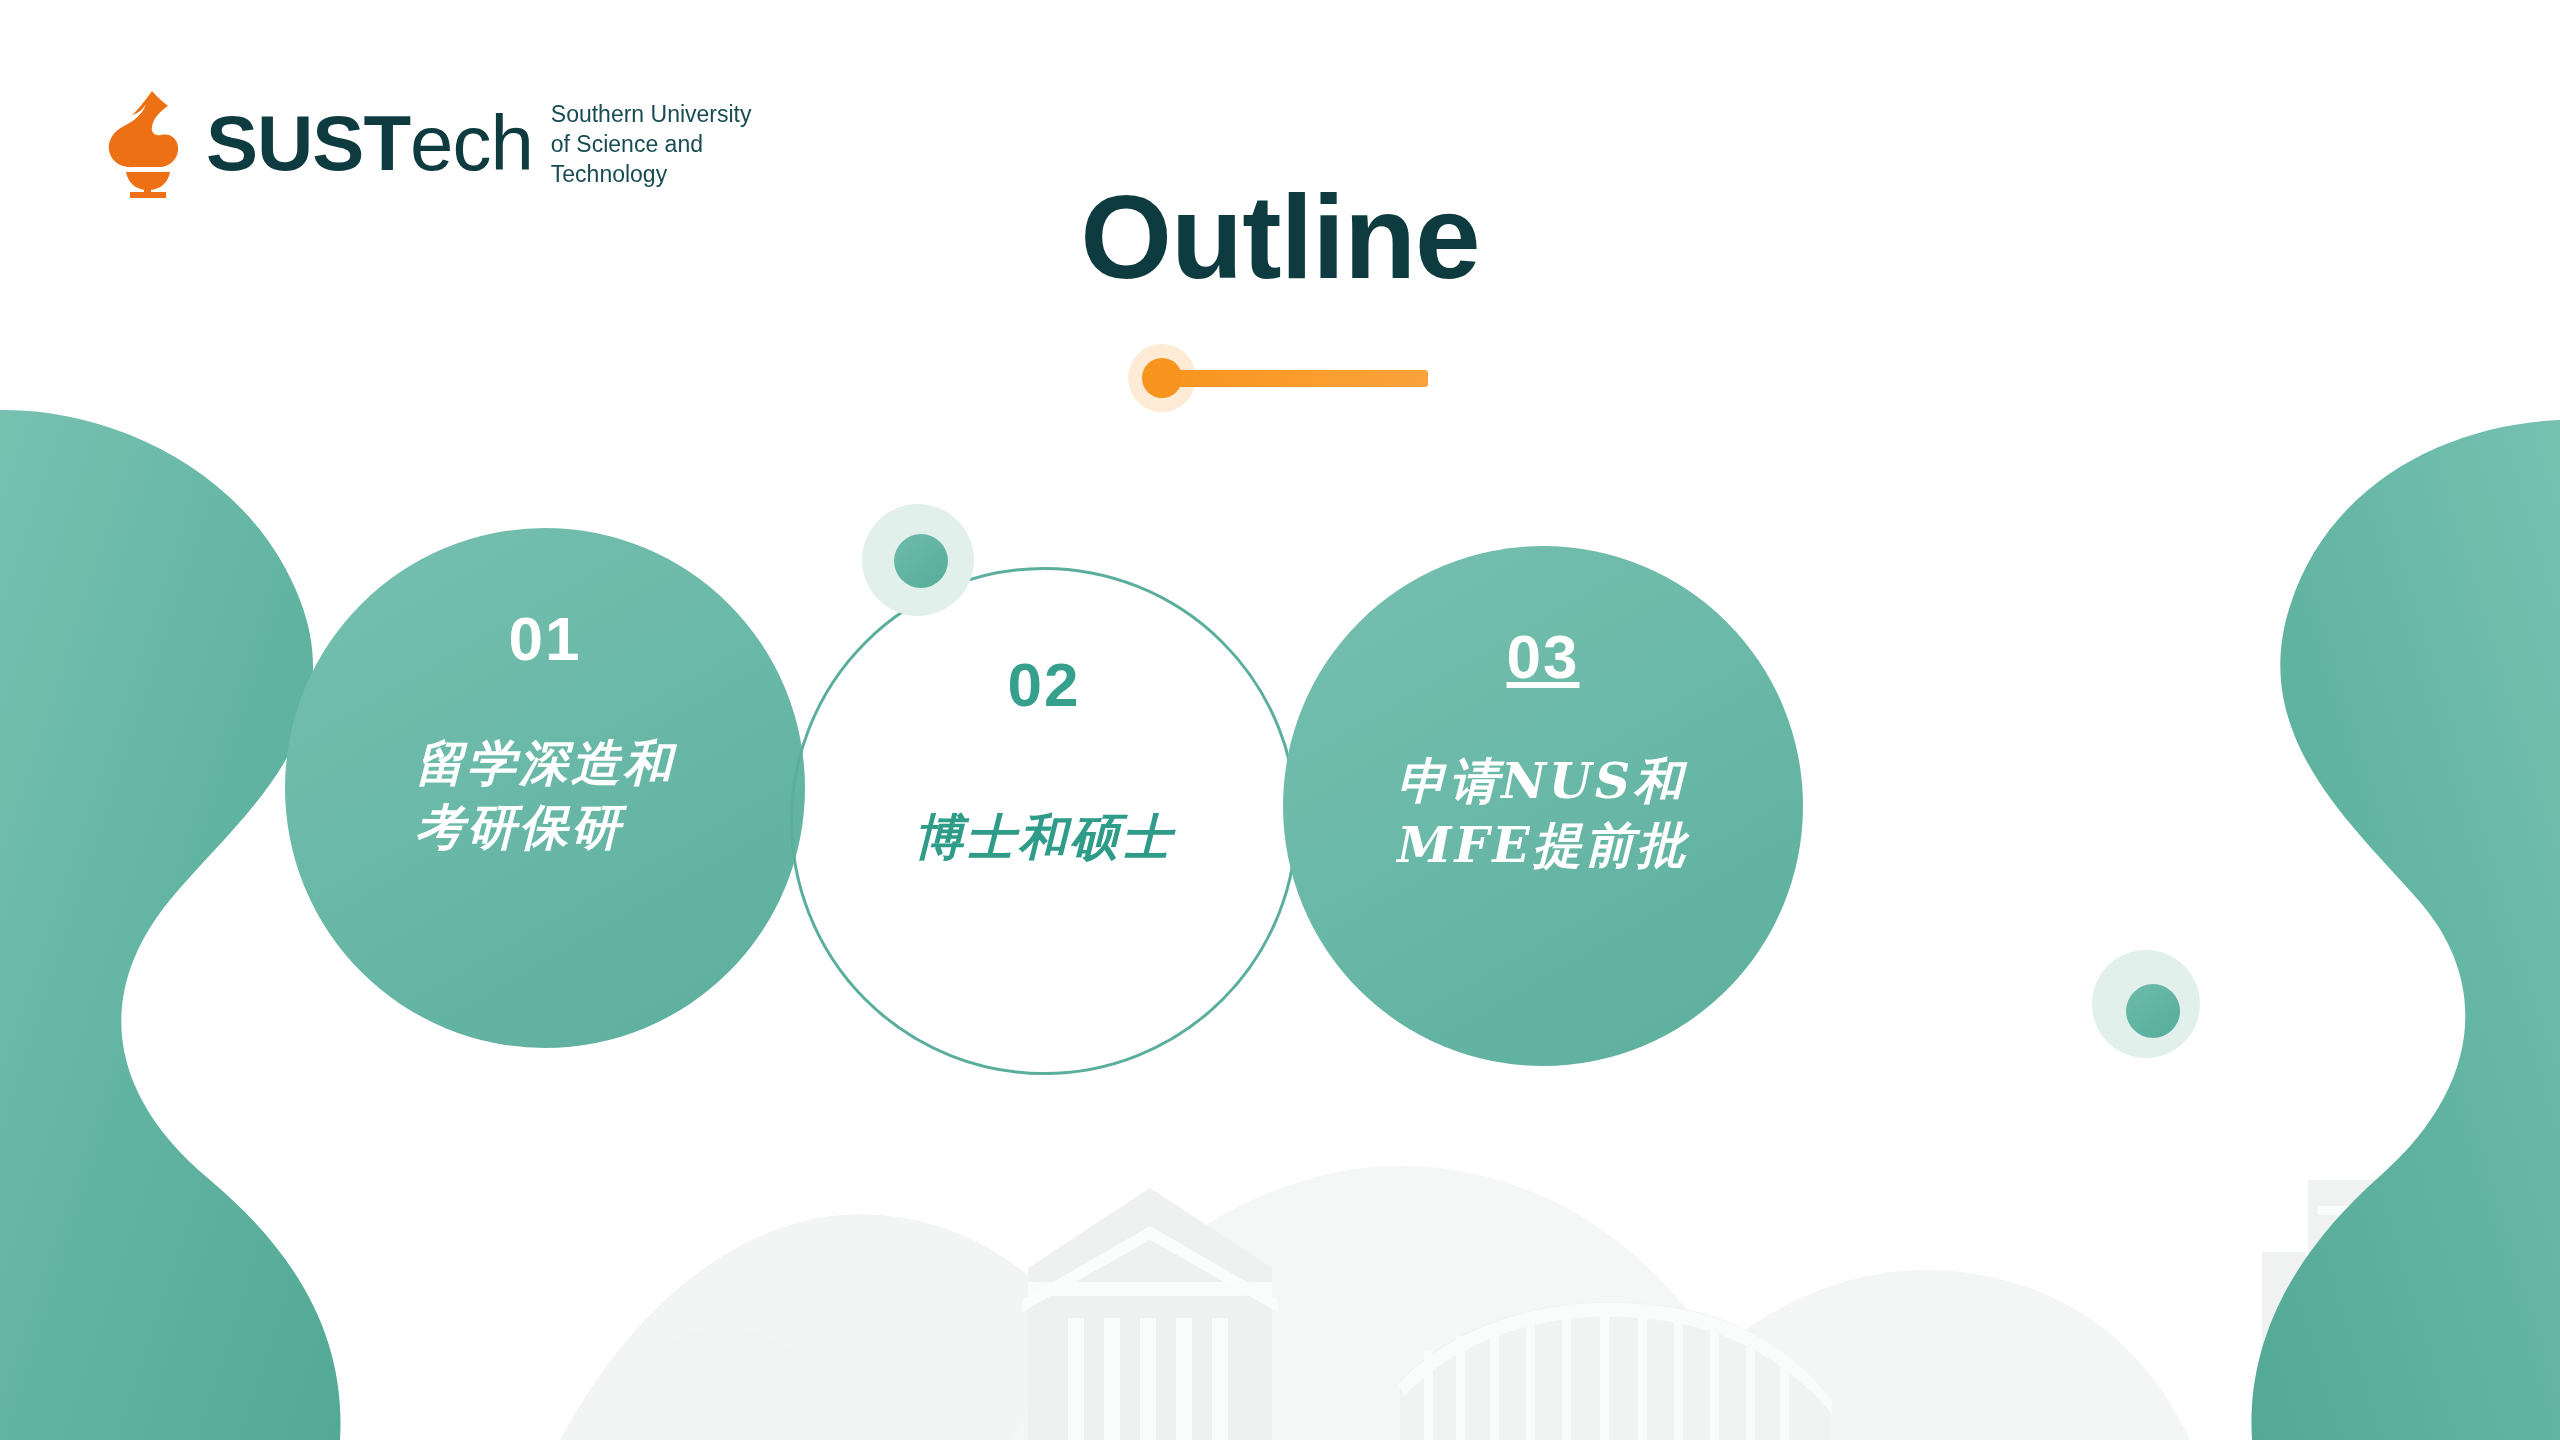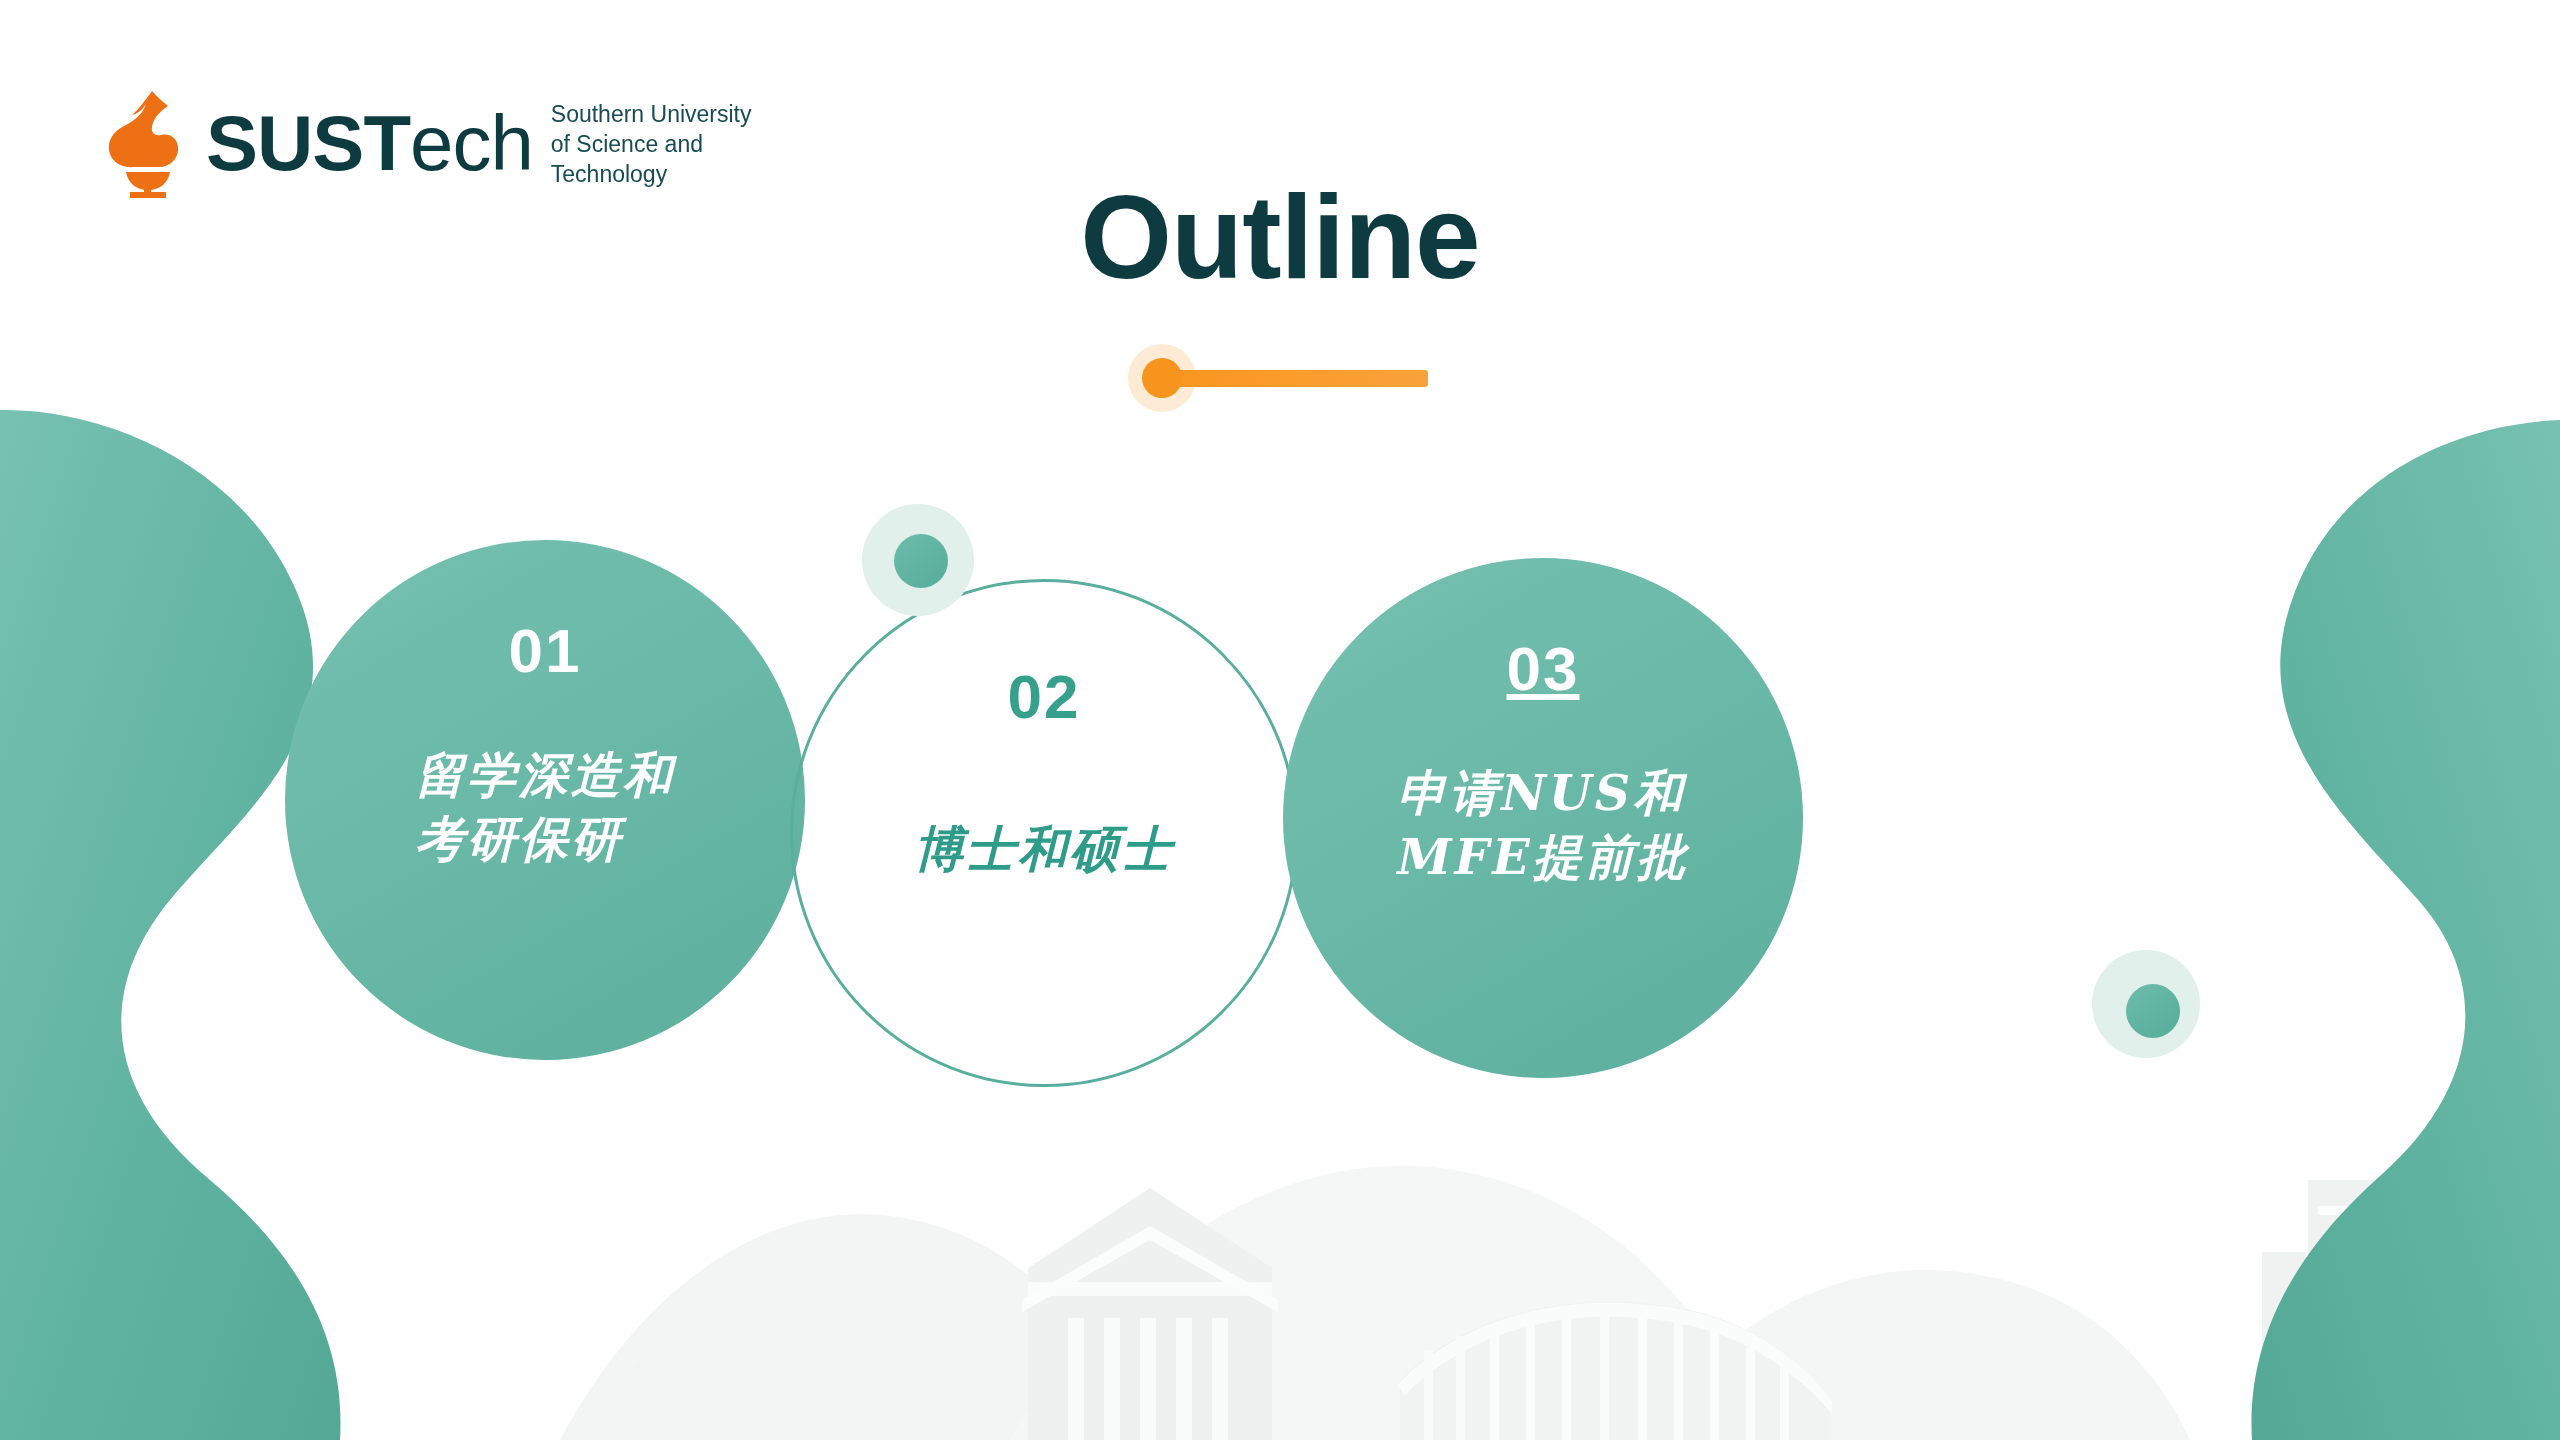--- a/index.html
+++ b/index.html
@@ -101,21 +101,21 @@
     position: absolute;
     left: 14px; top: 14px;
     width: 40px; height: 40px;
     border-radius: 50%;
     background: #F7941E;
   }
 
   
   #circles {
     position: absolute;
-    left: 0; top: 12px;
+    left: 0; top: 0;
     width: 2560px; height: 1040px;
     z-index: 15;
     pointer-events: none;
   }
   .circle {
     position: absolute;
     border-radius: 50%;
     box-sizing: border-box;
     pointer-events: auto;
     display: flex;

